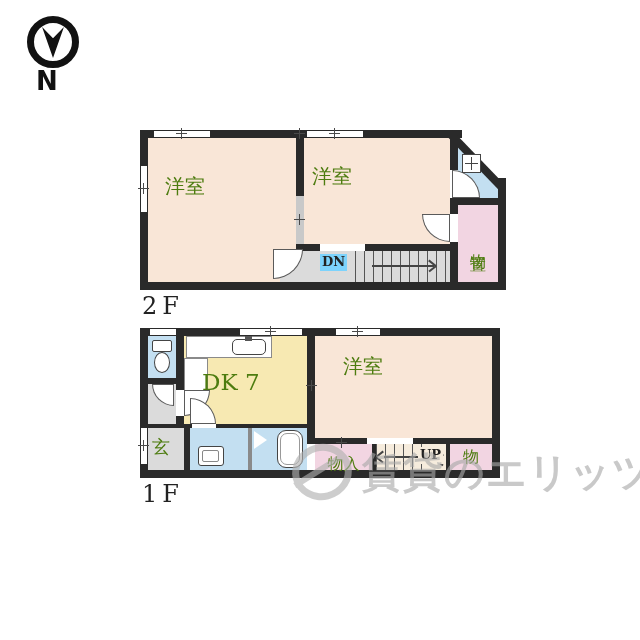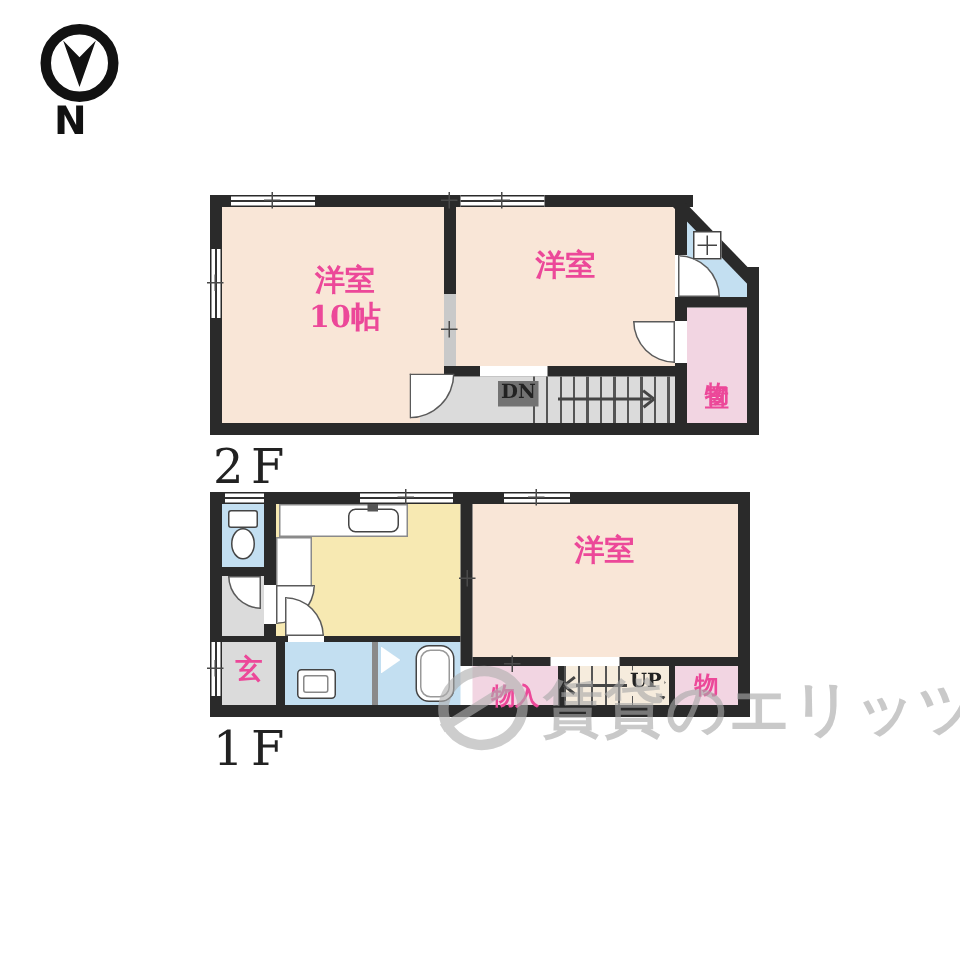--- a/index.html
+++ b/index.html
@@ -1,22 +1,22 @@
 <!DOCTYPE html>
 <html><head>
 <meta charset="utf-8">
 <style>
   html,body{margin:0;padding:0;background:#fff;}
   .page{position:relative;width:640px;height:640px;background:#ffffff;overflow:hidden;
         font-family:"DejaVu Serif","Liberation Serif",serif;color:#2b2b2b;}
   .abs{position:absolute;}
   .wall{position:absolute;background:#2a2a2a;}
   .room{position:absolute;}
-  .floorlabel{position:absolute;font-size:32px;letter-spacing:5px;color:#222;}
-  .rlabel{position:absolute;text-align:center;font-weight:700;color:#ec4899;line-height:1.25;}
+  .floorlabel{position:absolute;font-size:24px;letter-spacing:5px;color:#222;}
+  .rlabel{position:absolute;font-weight:400;color:#4d7c0f;line-height:1.25;}
   .winh{position:absolute;height:8px;background:#fff;box-sizing:border-box;
         border-top:1.5px solid #2a2a2a;border-bottom:1.5px solid #2a2a2a;
         background-image:linear-gradient(to bottom,transparent 44%,#333 44%,#333 58%,transparent 58%);}
   .winv{position:absolute;width:8px;background:#fff;box-sizing:border-box;
         border-left:1.5px solid #2a2a2a;border-right:1.5px solid #2a2a2a;
         background-image:linear-gradient(to right,transparent 44%,#333 44%,#333 58%,transparent 58%);}
   .gap{position:absolute;background:#fff;}
   .tick{position:absolute;width:11px;height:11px;}
   .tick::before{content:"";position:absolute;left:5px;top:0;width:1.4px;height:11px;background:#4a4a4a;}
   .tick::after{content:"";position:absolute;top:5px;left:0;height:1.4px;width:11px;background:#4a4a4a;}
@@ -90,31 +90,30 @@
     <div class="winv" style="left:0;top:36px;height:46px;"></div>
     <div class="tick" style="left:36px;top:-2px;"></div>
     <div class="tick" style="left:189px;top:-2px;"></div>
     <div class="tick" style="left:-2px;top:53px;"></div>
     <div class="tick" style="left:154px;top:-2px;"></div>
     <div class="tick" style="left:154px;top:84px;"></div>
 
     <div class="treads" style="left:215px;top:121px;width:95px;height:31px;"></div>
     <div class="stairline" style="left:232px;top:135px;width:62px;"></div>
     <div class="ah ah-r" style="left:286px;top:129px;"></div>
-    <div class="dnup" style="left:192px;top:124px;background:#737373;">DN</div>
+    <div class="dnup" style="left:180px;top:124px;background:#7dd3fc;">DN</div>
 
     <div class="arc br" style="left:133px;top:119px;width:30px;height:30px;"></div>
     <div class="arc tr" style="left:312px;top:40px;width:28px;height:28px;"></div>
     <div class="arc bl" style="left:282px;top:84px;width:28px;height:28px;"></div>
 
     <div class="fix cross" style="left:322px;top:24px;width:19px;height:19px;"></div>
 
     <div class="rlabel" style="left:25px;top:44px;width:130px;font-size:20px;">
       <div>洋室</div>
-      <div>10帖</div>
     </div>
     <div class="rlabel" style="left:172px;top:34px;width:130px;font-size:20px;">
       <div>洋室</div>
     </div>
     <div class="rlabel vtext flex-c" style="left:318px;top:75px;width:40px;height:77px;font-size:16px;">物置</div>
   </div>
 
   <div class="floorlabel" style="left:142px;top:292px;">2F</div>
 
   <div class="abs" style="left:140px;top:328px;width:360px;height:150px;">
@@ -175,20 +174,21 @@
     <div class="arc br" style="left:44px;top:62px;width:26px;height:26px;"></div>
     <div class="arc tr" style="left:50px;top:70px;width:26px;height:26px;"></div>
     <div class="arc bl" style="left:12px;top:56px;width:22px;height:22px;"></div>
 
     <div class="treads" style="left:236px;top:116px;width:46px;height:26px;"></div>
     <div class="stairline" style="left:244px;top:128px;width:36px;"></div>
     <div class="ah ah-l" style="left:236px;top:122px;"></div>
     <div class="ah ah-l" style="left:296px;top:125px;"></div>
     <div class="dnup" style="left:278px;top:119px;background:#f6ecdd;">UP</div>
 
+    <div class="rlabel" style="left:62px;top:40px;width:90px;font-size:23px;">DK 7</div>
     <div class="rlabel" style="left:203px;top:26px;width:120px;font-size:20px;">
       <div>洋室</div>
     </div>
     <div class="rlabel" style="left:12px;top:108px;width:28px;font-size:18px;">玄</div>
     <div class="rlabel flex-c" style="left:175px;top:116px;width:57px;height:39px;font-size:16px;">物入</div>
     <div class="rlabel flex-c" style="left:310px;top:116px;width:42px;height:26px;font-size:16px;">物</div>
   </div>
 
   <div class="floorlabel" style="left:142px;top:480px;">1F</div>
 

